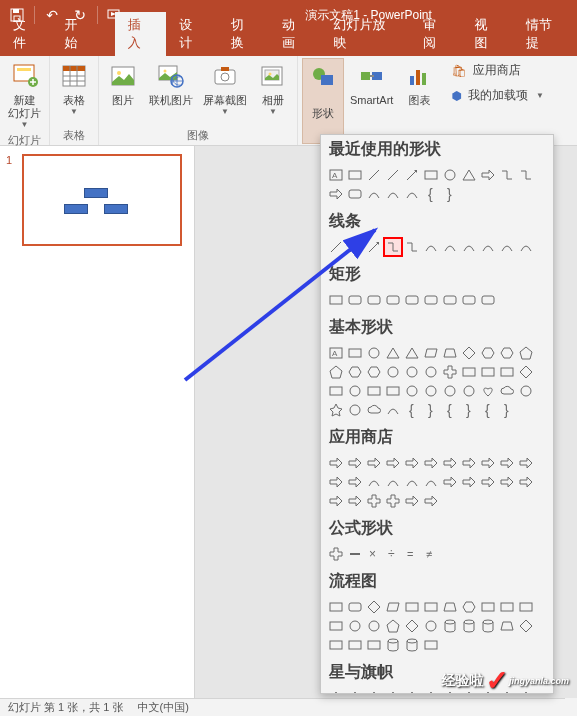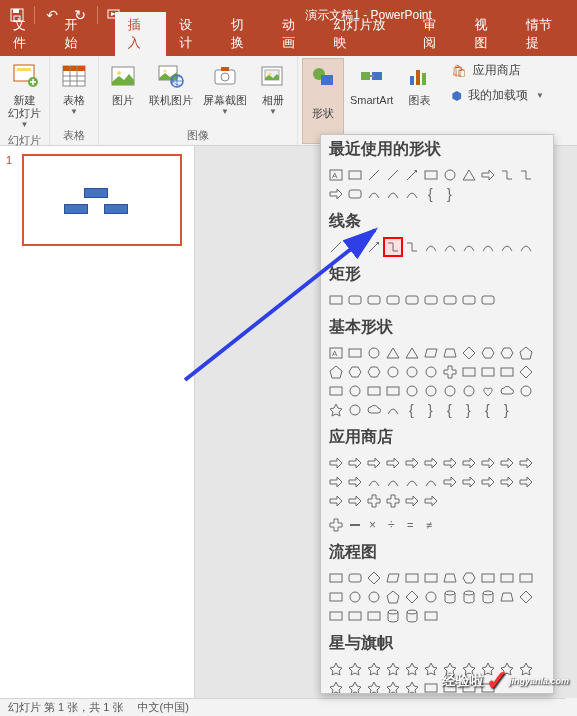--- a/index.html
+++ b/index.html
@@ -813,20 +813,21 @@
           <path d="M2 6 H9 V3 L14 8 L9 13 V10 H2 Z" fill="none" stroke="#6a6a6a" stroke-width="1"></path>
         </svg>
       </div>
       <div class="shape-cell">
         <svg viewBox="0 0 16 16">
           <path d="M2 6 H9 V3 L14 8 L9 13 V10 H2 Z" fill="none" stroke="#6a6a6a" stroke-width="1"></path>
         </svg>
       </div>
     </div>
 
+  <div class="cat-header">公式形状</div>
   <div class="shape-row" id="row-eq">
       <div class="shape-cell">
         <svg viewBox="0 0 16 16">
           <path d="M6 2 H10 V6 H14 V10 H10 V14 H6 V10 H2 V6 H6 Z" fill="none" stroke="#6a6a6a" stroke-width="1"></path>
         </svg>
       </div>
       <div class="shape-cell">
         <svg viewBox="0 0 16 16">
           <line x1="3" y1="8" x2="13" y2="8" stroke="#6a6a6a" stroke-width="2"></line>
         </svg>

